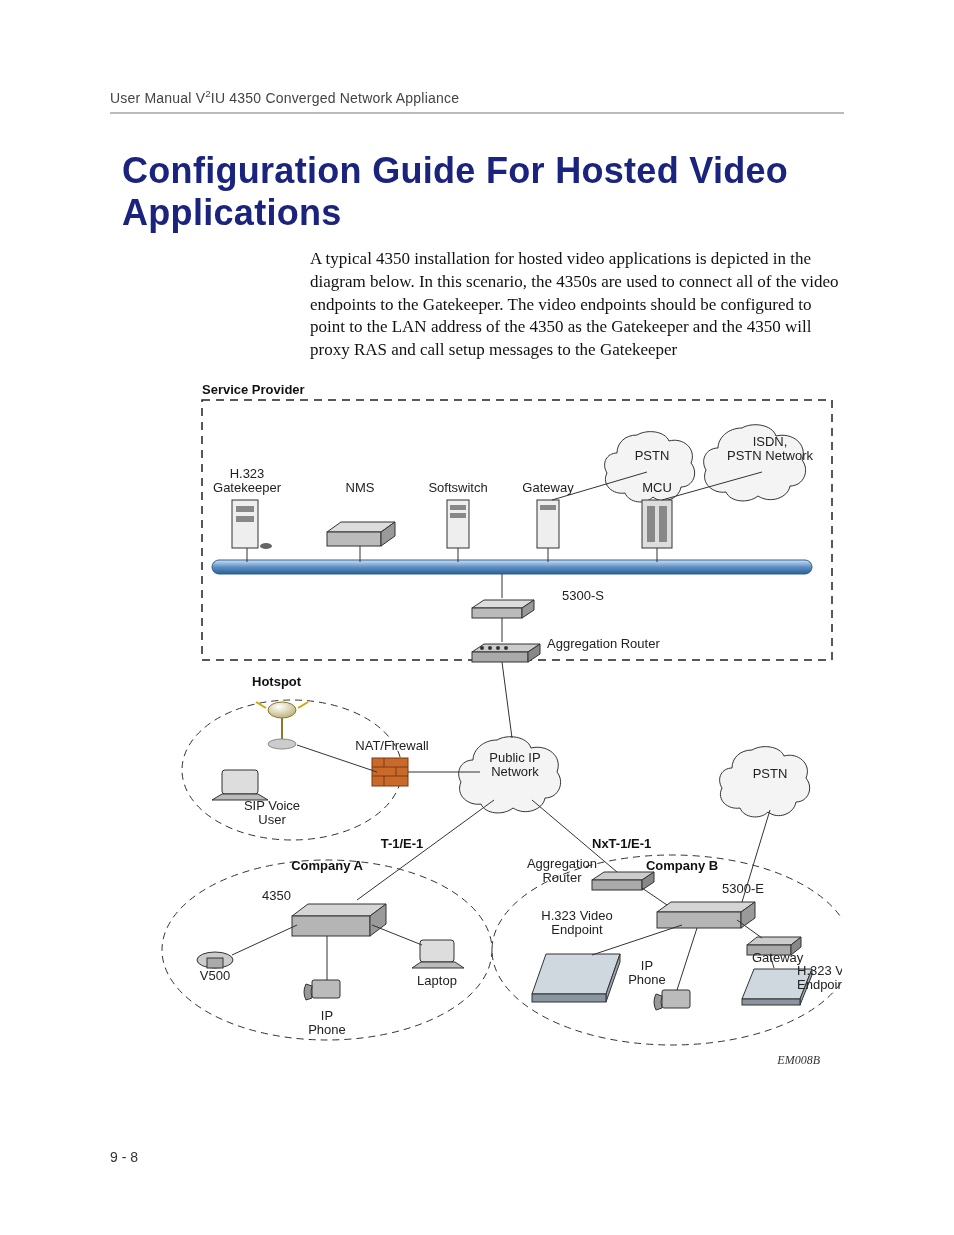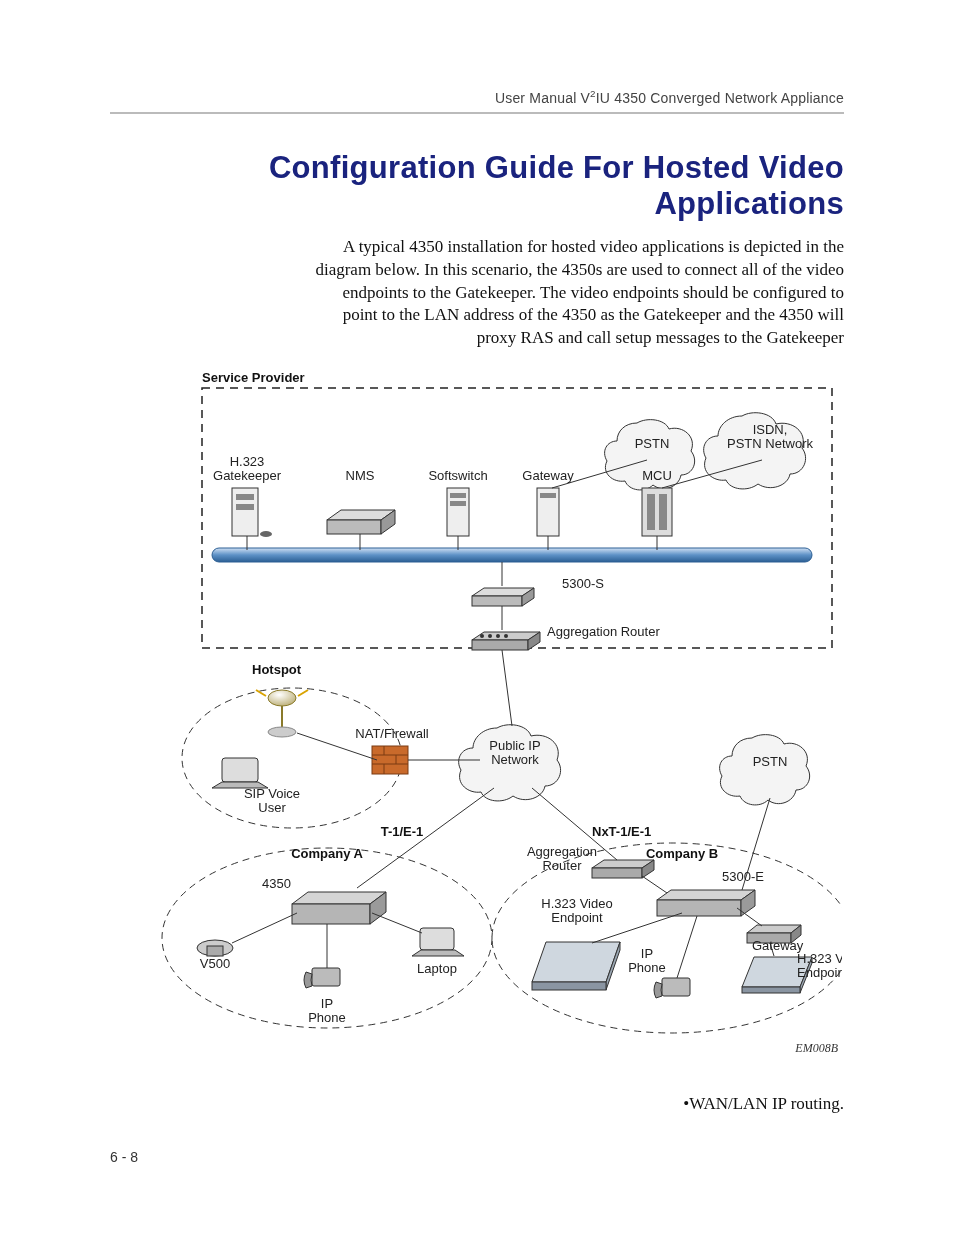--- a/index.html
+++ b/index.html
@@ -10,61 +10,60 @@
     background: #fff;
     font-family: "Times New Roman", Georgia, serif;
     color: #000;
   }
   .page {
     position: relative;
     width: 954px;
     height: 1235px;
     box-sizing: border-box;
     padding: 88px 110px 0 110px;
-    text-align: right;
   }
   .running-head {
     font-family: "Helvetica Neue", Arial, sans-serif;
     font-size: 14px;
     color: #444;
     letter-spacing: .2px;
   }
   .sup { font-size: .7em; vertical-align: super; }
   .rule {
     margin-top: 6px;
     border: 0;
     border-top: 2px solid #bbb;
   }
   h1.section-title {
     font-family: "Arial Narrow", "Helvetica Neue Condensed", Arial, sans-serif;
     font-stretch: condensed;
     font-weight: 700;
     color: #1a237e;
-    font-size: 31px;
-    margin: 36px 0 14px 0;
+    font-size: 36px;
+    margin: 36px 0 14px 12px;
     letter-spacing: .3px;
   }
   .body-text {
     margin-left: 200px;
     font-size: 17px;
     line-height: 1.35;
     color: #111;
   }
   .body-text p { margin: 0 0 8px 0; }
   .bullet { margin: 10px 0 0 0; }
   .bullet .dot { display:inline-block; width:18px; }
   .diagram-wrap {
     position: relative;
     width: 740px;
     height: 690px;
     margin: 18px 0 35px -8px;
   }
   .diagram-wrap svg { position:absolute; left:0; top:0; }
   .fig-ref {
-    position:absolute; right:4px; bottom:2px;
+    position:absolute; right:22px; bottom:2px;
     font-style: italic; font-family: Georgia, serif;
     font-size: 12px; color:#333;
   }
   .page-num {
     position: absolute;
     left: 110px;
     bottom: 70px;
     font-family: "Helvetica Neue", Arial, sans-serif;
     font-size: 14px;
     color: #333;
@@ -306,17 +305,16 @@
       <text id="t-5300e" class="lbl" x="620" y="513"><tspan x="620" dy="0">5300-E</tspan></text>
       <text id="t-h323L" class="lbl" x="475" y="540" text-anchor="middle"><tspan x="475" dy="0">H.323 Video</tspan><tspan x="475" dy="14">Endpoint</tspan></text>
       <text id="t-ipB" class="lbl" x="545" y="590" text-anchor="middle"><tspan x="545" dy="0">IP</tspan><tspan x="545" dy="14">Phone</tspan></text>
       <text id="t-gwB" class="lbl" x="650" y="582"><tspan x="650" dy="0">Gateway</tspan></text>
       <text id="t-h323R" class="lbl" x="695" y="595"><tspan x="695" dy="0">H.323 Video</tspan><tspan x="695" dy="14">Endpoint</tspan></text>
     </svg>
     <div class="fig-ref">EM008B</div>
   </div>
 
   <div class="body-text">
-    <p class="bullet"><span class="dot">•</span><span>WAN/LAN IP routing.</span></p>
   </div>
 
-  <div class="page-num">6 - 8</div>
+  <div class="page-num">9 - 8</div>
 </div>
 
 </body></html>

